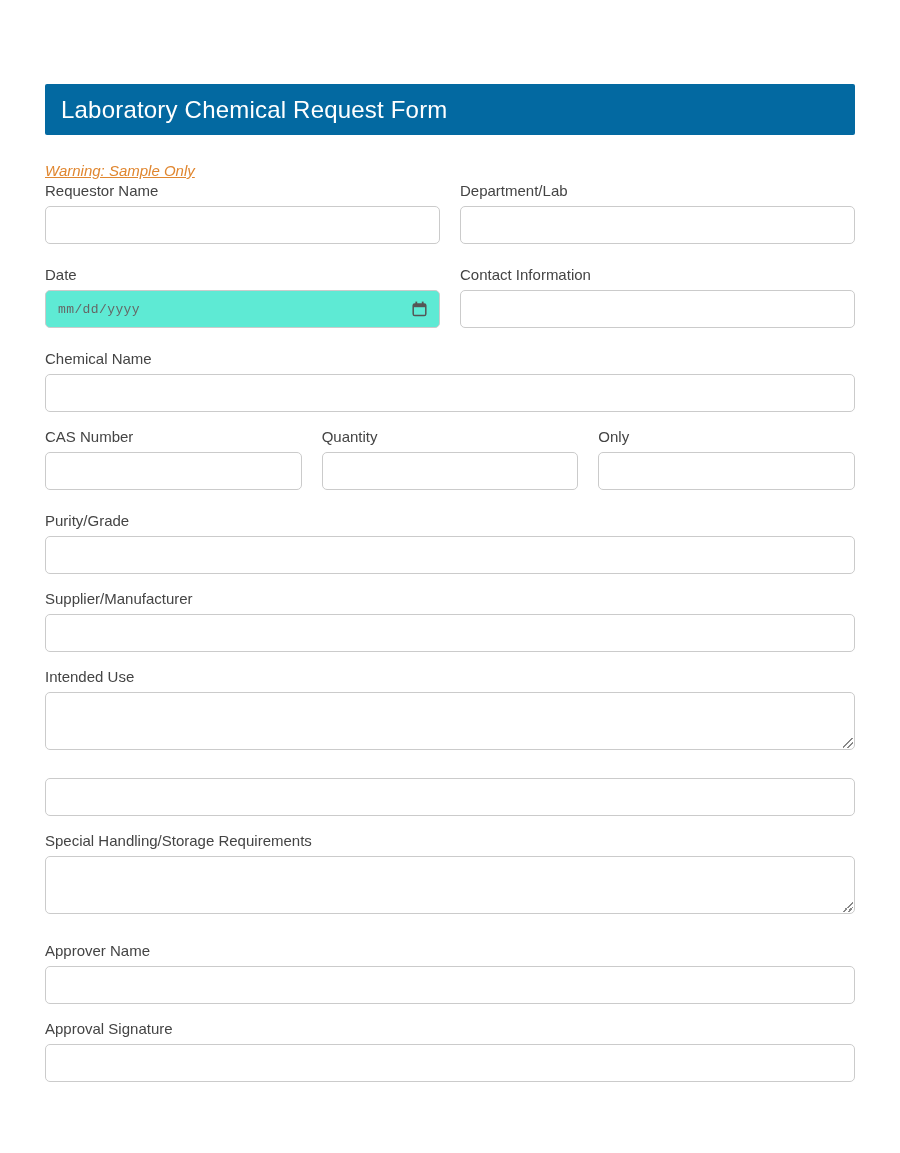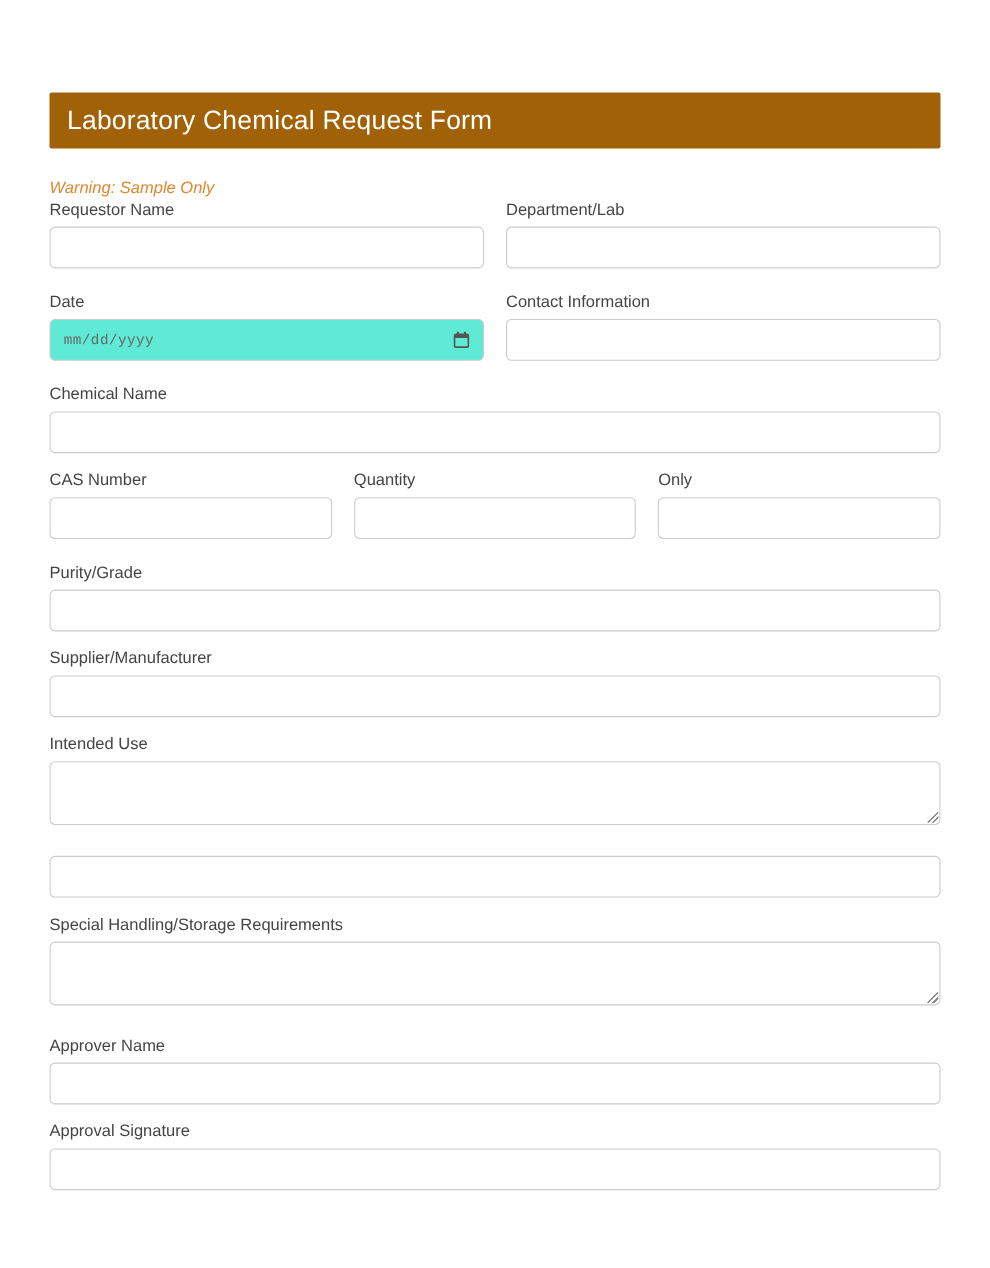--- a/index.html
+++ b/index.html
@@ -14,39 +14,40 @@
     height: 1153px;
     overflow: hidden;
   }
   .page {
     width: 810px;
     margin: 0 auto;
     padding-top: 84px;
   }
   .form-header {
     height: 51px;
-    background: #a16207;
+    background: #0369a1;
     border-radius: 2px;
     display: flex;
     align-items: center;
     padding: 0 16px;
   }
   .form-header h1 {
     margin: 0;
     font-size: 24px;
     font-weight: 400;
     color: #ffffff;
     letter-spacing: 0.2px;
   }
   .warning {
     margin: 27px 0 2px 0;
     font-size: 15px;
     font-style: italic;
     color: #e0862f;
     line-height: 18px;
+    text-decoration: underline;
   }
   .field-label {
     display: block;
     font-size: 15px;
     color: #444444;
     line-height: 18px;
     margin-bottom: 6px;
   }
   .row2 {
     display: grid;

